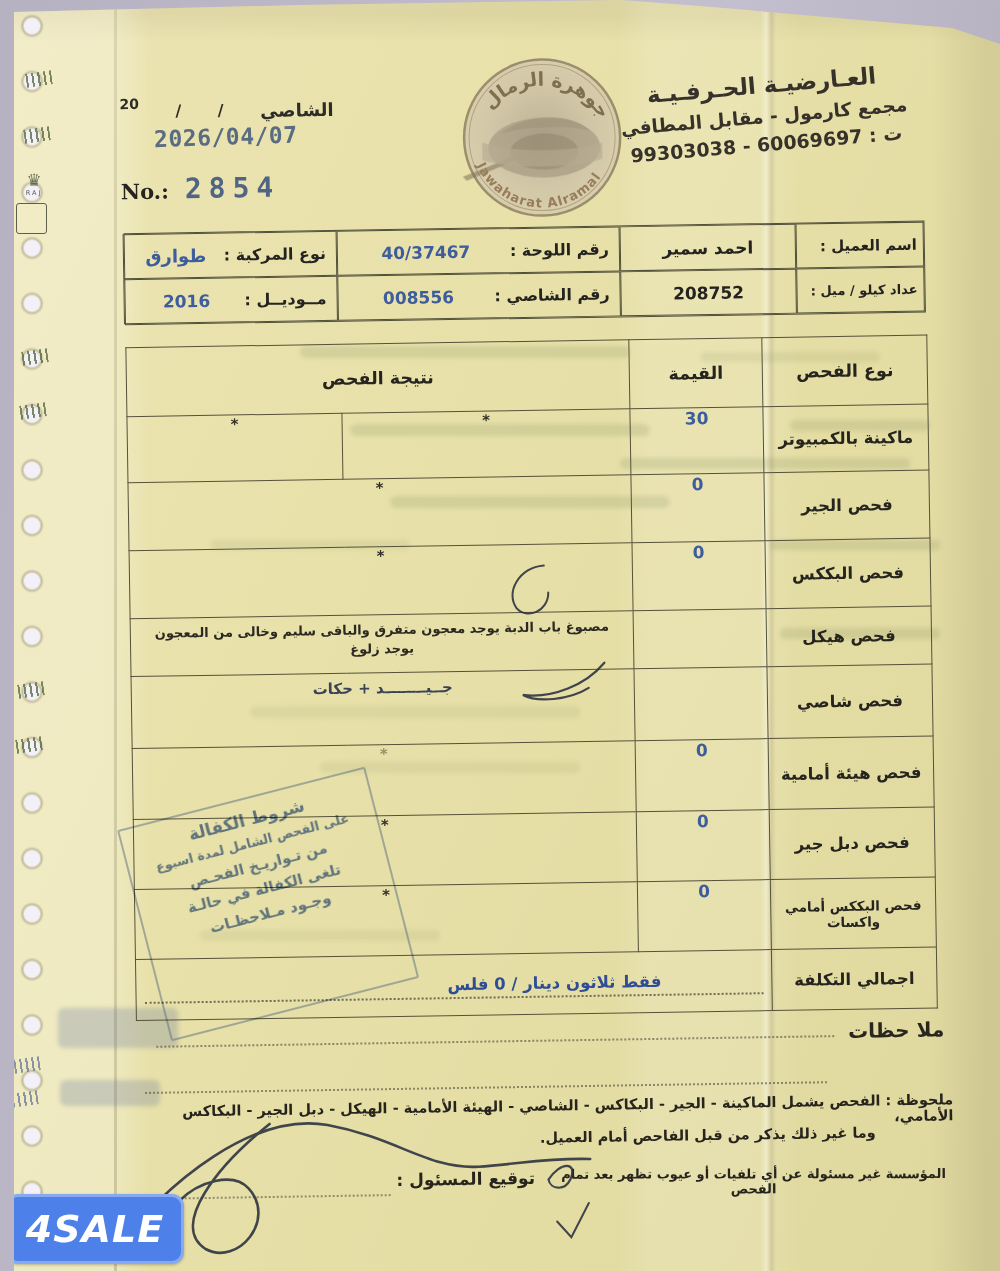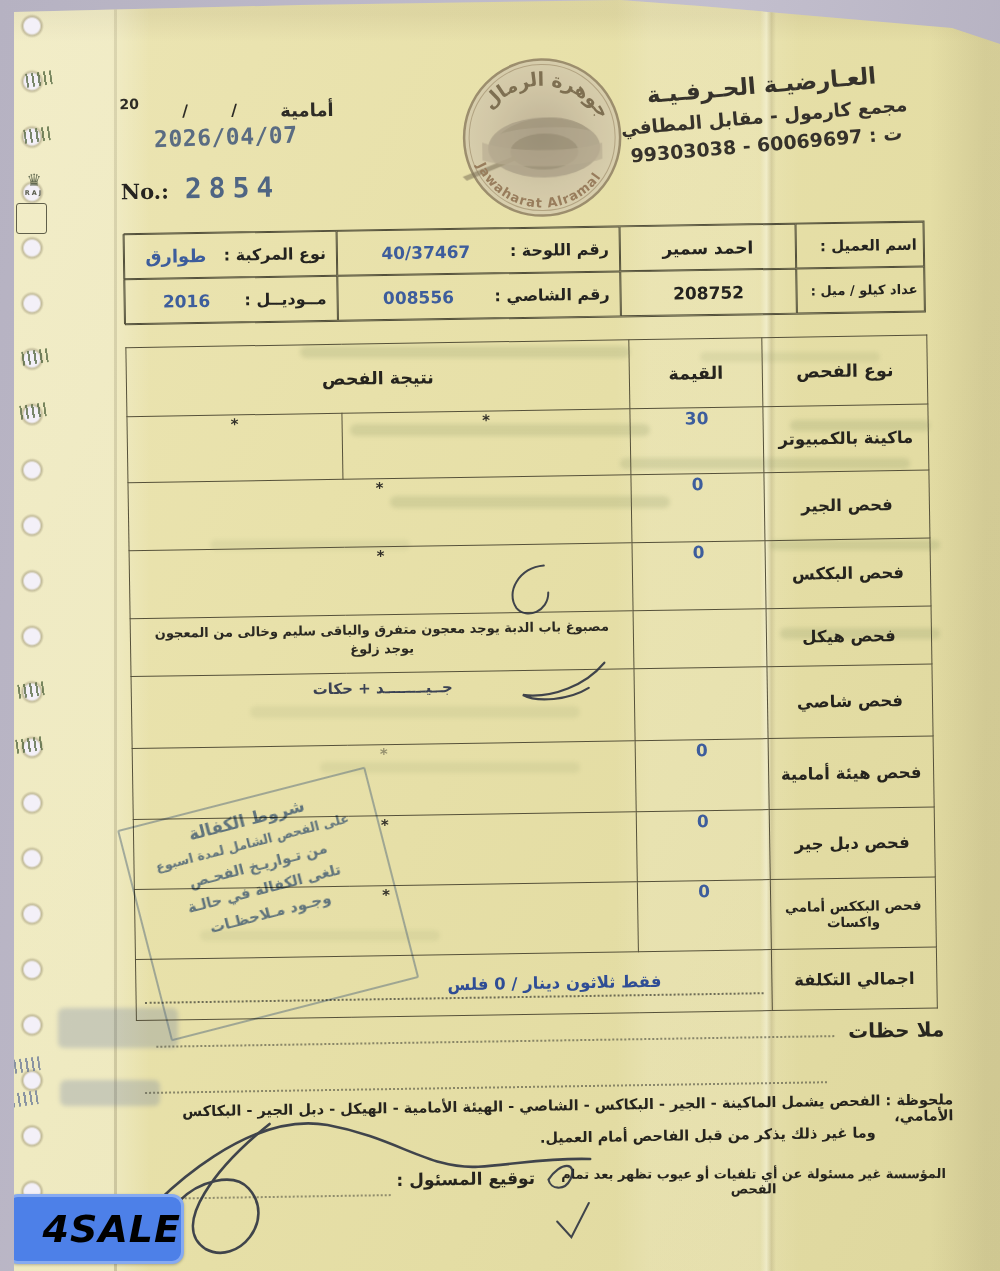--- a/index.html
+++ b/index.html
@@ -26,21 +26,21 @@
   .fold{position:absolute;left:760px;top:0;bottom:0;width:16px;
     background:linear-gradient(90deg,rgba(255,255,240,0),rgba(255,255,242,.38) 40%,rgba(90,75,45,.13) 72%,rgba(90,75,45,0));}
   .doc{position:absolute;inset:0;transform:rotate(-0.9deg);transform-origin:520px 640px;}
 
   
   .emark{position:absolute;width:26px;height:14px;transform:rotate(-8deg);
     background:repeating-linear-gradient(90deg,rgba(80,100,60,.75) 0 2px,rgba(0,0,0,0) 2px 6px);}
   .emark.blue{background:repeating-linear-gradient(90deg,rgba(70,90,140,.6) 0 2px,rgba(0,0,0,0) 2px 6px);}
   .crown{position:absolute;left:19px;top:172px;width:30px;text-align:center;color:rgba(70,80,58,.8);
     font-size:17px;line-height:1;}
-  .crown .letters{font-size:6.5px;letter-spacing:2px;font-weight:bold;margin-top:1px;color:rgba(60,65,45,.85);}
+  .crown .letters{font-size:6.5px;letter-spacing:2px;font-weight:normal;margin-top:1px;color:rgba(60,65,45,.85);}
   .holesquare{position:absolute;left:16px;top:203px;width:29px;height:29px;
     border:1.7px solid rgba(60,60,42,.8);border-radius:3px;}
 
   
   .company{position:absolute;right:36px;top:72px;width:384px;text-align:center;transform:rotate(-4deg);
     direction:rtl;color:#36322b;font-weight:bold;line-height:1.5;}
   .company .l1{font-size:23px;}
   .company .l2{font-size:18.5px;}
   .company .l3{font-size:19px;}
   .logo{position:absolute;left:460px;top:56px;width:180px;height:168px;opacity:.85;}
@@ -121,22 +121,22 @@
 
   
   .ink{position:absolute;inset:0;pointer-events:none;}
 
   
   .smudge{position:absolute;border-radius:6px;background:rgba(105,125,75,.17);filter:blur(2.2px);}
   .smudge.b{background:rgba(70,90,150,.22);}
 
   
   .badge{position:absolute;left:6px;top:1194px;width:172px;height:64px;background:#4d80e8;
-    border:3px solid #86aaf1;border-radius:12px;display:flex;align-items:center;justify-content:flex-end;
-    color:#000000;font-weight:bold;font-style:italic;font-size:38px;letter-spacing:1px;
+    border:3px solid #86aaf1;border-radius:12px;display:flex;align-items:center;justify-content:center;
+    color:#ffffff;font-weight:bold;font-style:italic;font-size:38px;letter-spacing:1px;
     box-shadow:0 1px 3px rgba(0,0,0,.25);}
 </style>
 </head>
 <body>
 
 <div class="paper">
   <div class="holes"></div>
   <div class="crease-strip"></div>
   <div class="fold"></div>
 
@@ -201,21 +201,21 @@
       <text font-family="DejaVu Sans" font-size="13" font-weight="bold" fill="#8a6b4f" letter-spacing="1">
         <textPath href="#arcBot" startOffset="13%">Jawaharat Alramal</textPath>
       </text>
     </svg>
 
     <div class="dateblock">
       <div class="daterow">
         <span class="yr">20</span>
         <span class="sl">/</span>
         <span class="sl">/</span>
-        <span class="lbl">أمامية</span>
+        <span class="lbl">الشاصي</span>
       </div>
       <div class="dateval">2026/04/07</div>
       <div class="noline">
         <span class="no">No.:</span>
         <span class="num">2854</span>
       </div>
     </div>
 
     <div class="cust">
       <div class="c-label">اسم العميل :</div>

